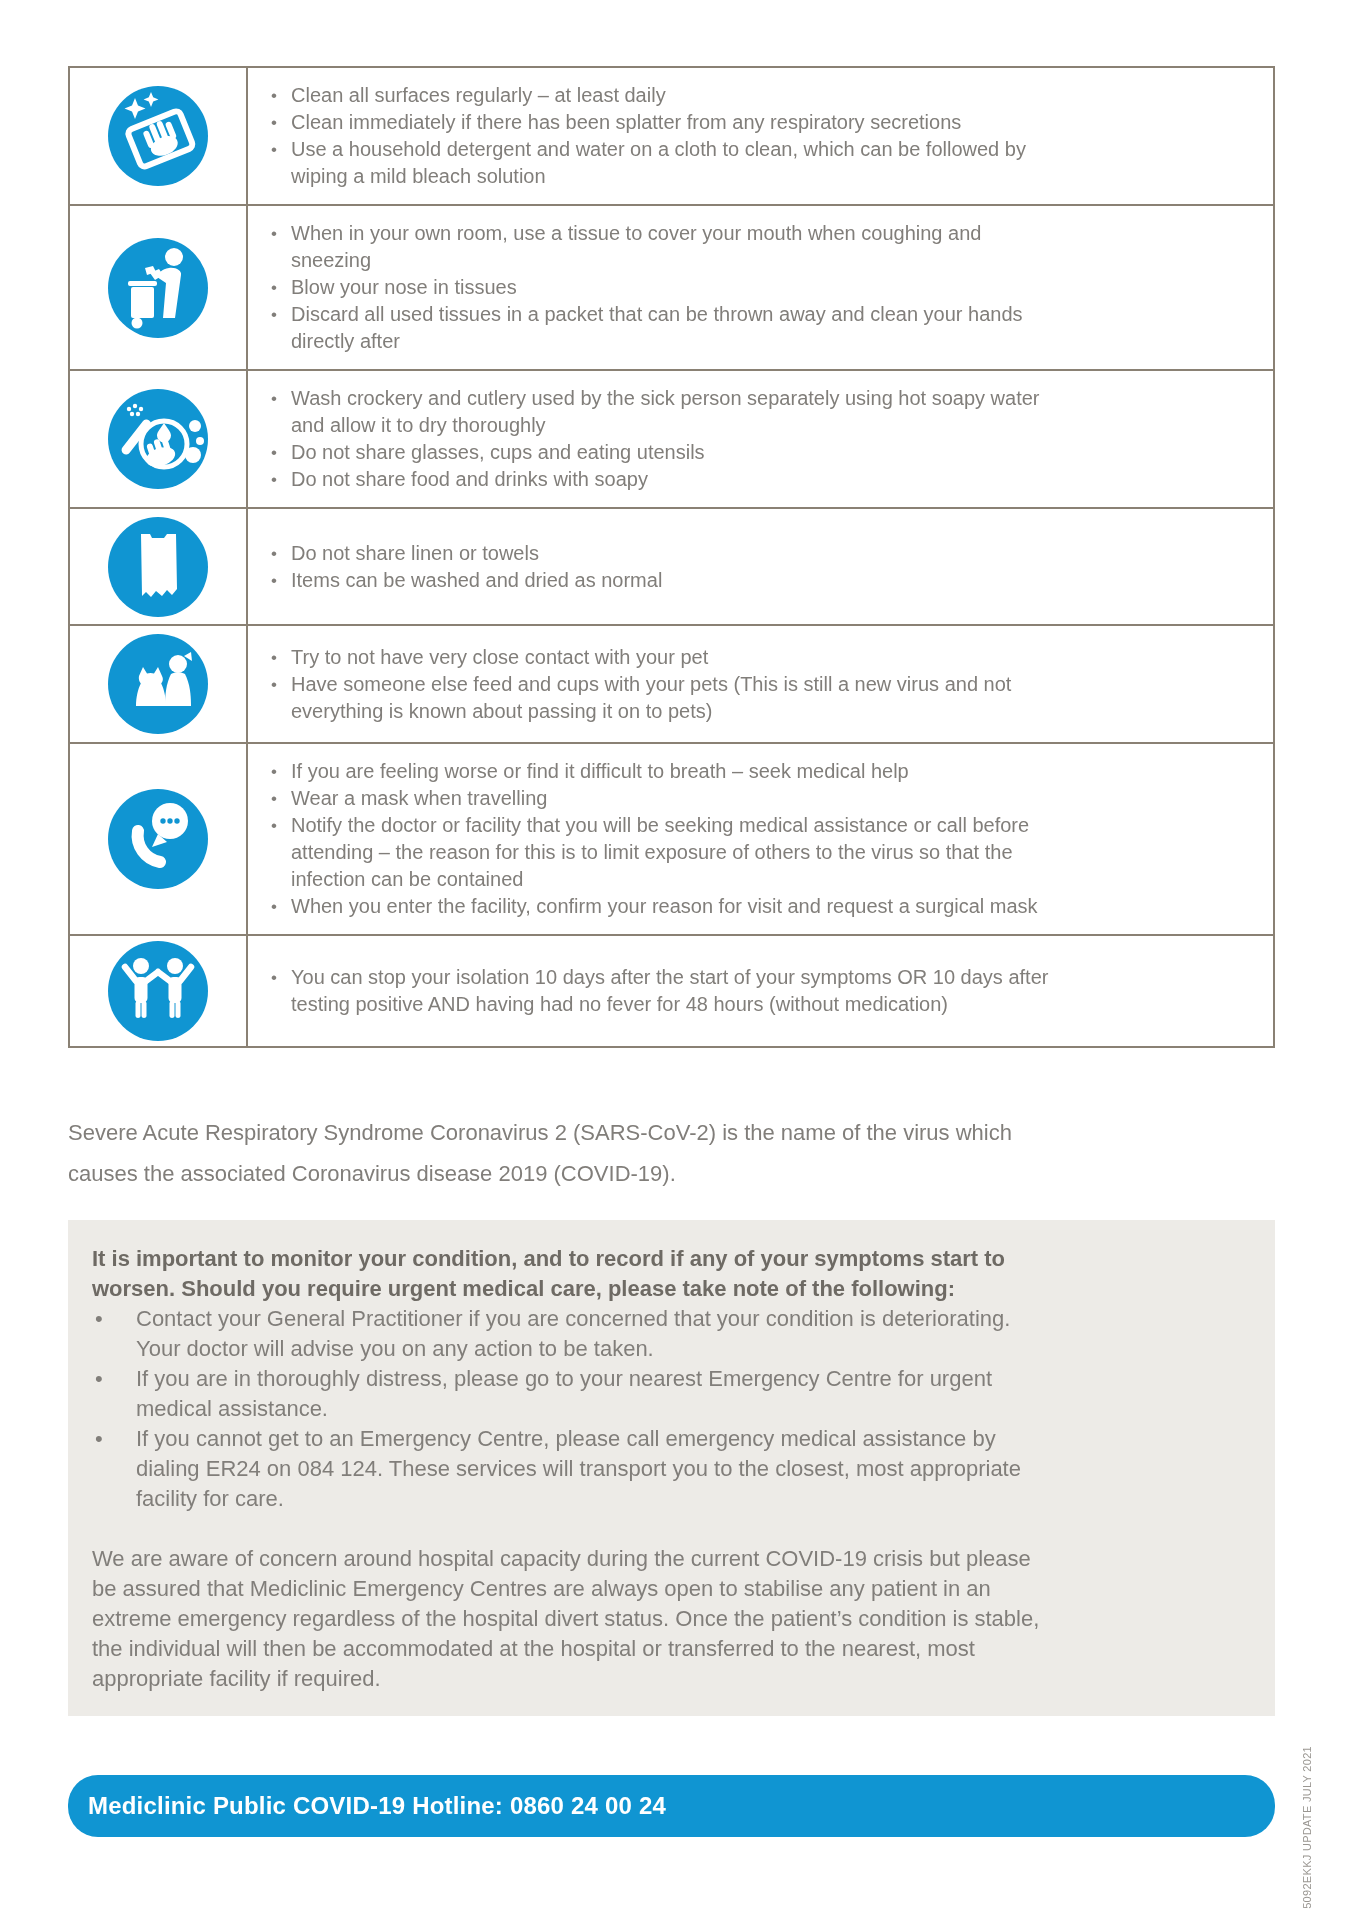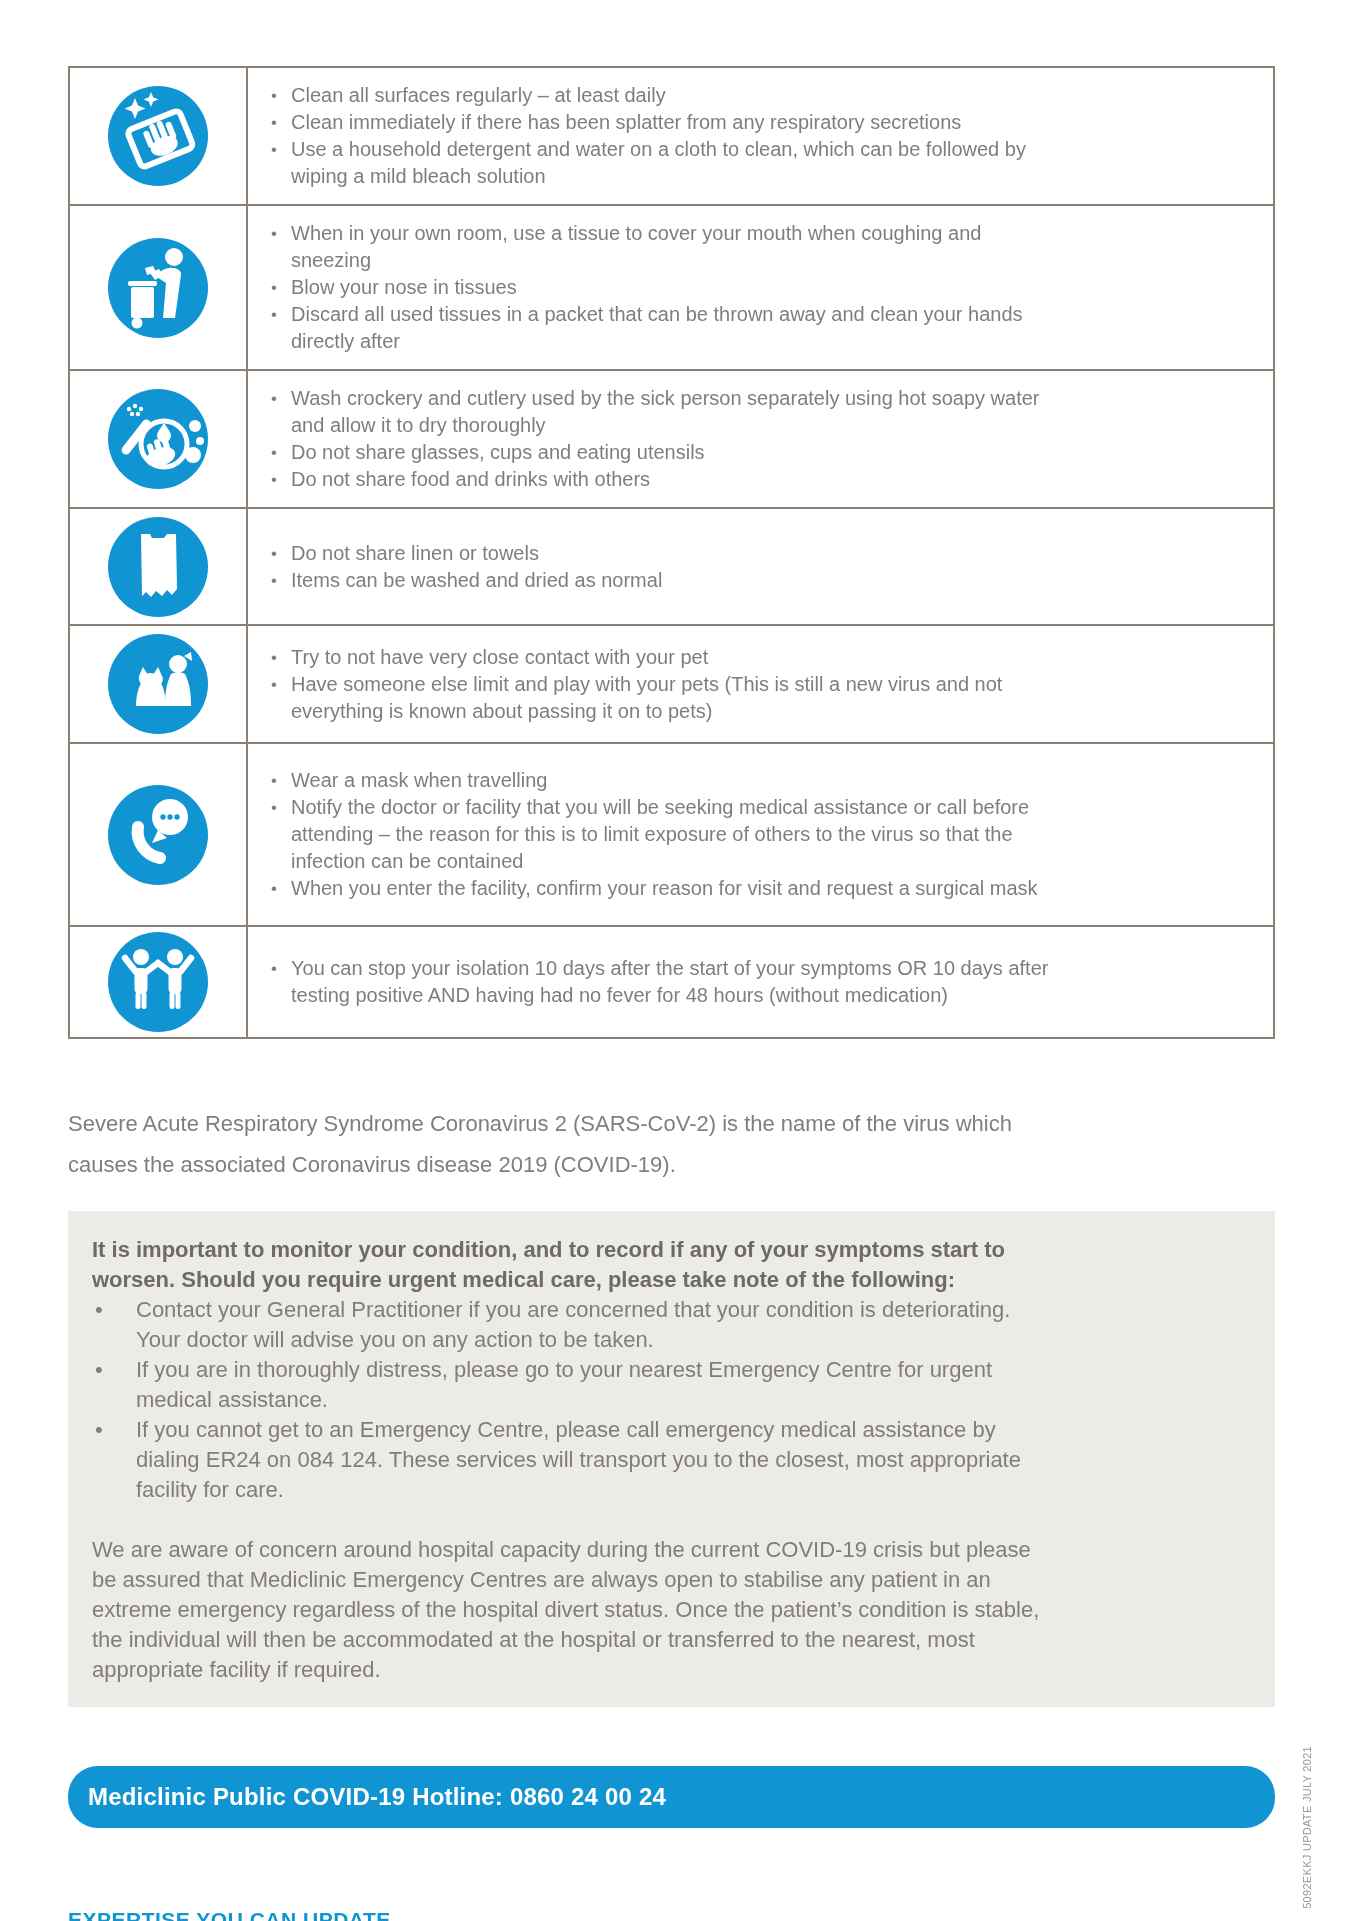--- a/index.html
+++ b/index.html
@@ -136,21 +136,21 @@
                 <rect x="50" y="50" width="6" height="17" rx="3"></rect>
                 <rect x="58" y="52" width="6" height="15" rx="3"></rect>
               </g>
             </svg>
           </div>
         </div>
         <div class="cell-text">
           <ul>
             <li>Wash crockery and cutlery used by the sick person separately using hot soapy water and allow it to dry thoroughly</li>
             <li>Do not share glasses, cups and eating utensils</li>
-            <li>Do not share food and drinks with others</li>
+            <li>Do not share food and drinks with soapy</li>
           </ul>
         </div>
       </div>
 
       <div class="t-row r4">
         <div class="cell-icon">
           <div class="icon-circle">
             <svg viewBox="0 0 100 100" width="100" height="100" fill="#fff">
               <path d="M33 17h9l2 4h12l3-4h9l1 55-5 6-5-5-5 6-6-5-5 6-5-5-4 4z"></path>
             </svg>
@@ -171,40 +171,41 @@
               <path d="M31 42l4-9 4 6.5c2-.8 5-.8 7 0l4-6.5 4 9c1.5 2.7 1 5.5-.8 7.5C56 55 58 63 58 72H28c0-9 2-17 4.8-22.5-1.8-2-2.3-4.8-1.8-7.5z"></path>
               <circle cx="70" cy="30" r="9"></circle>
               <path d="M76 22l7-4 1 9z"></path>
               <path d="M63 40c-5 10-6 21-6 32h26c0-11-1-22-6-32-4.5-2.5-9.5-2.5-14 0z"></path>
             </svg>
           </div>
         </div>
         <div class="cell-text">
           <ul>
             <li>Try to not have very close contact with your pet</li>
-            <li>Have someone else limit and play with your pets (This is still a new virus and not everything is known about passing it on to pets)</li>
+            <li>Have someone else feed and cups with your pets (This is still a new virus and not everything is known about passing it on to pets)</li>
           </ul>
         </div>
       </div>
 
       <div class="t-row r6">
         <div class="cell-icon">
           <div class="icon-circle">
             <svg viewBox="0 0 100 100" width="100" height="100" fill="#fff">
               <circle cx="62" cy="32" r="18"></circle>
               <path d="M50 45l-6 13 15-5z"></path>
               <circle class="dot" cx="55" cy="32" r="2.7"></circle>
               <circle class="dot" cx="62" cy="32" r="2.7"></circle>
               <circle class="dot" cx="69" cy="32" r="2.7"></circle>
               <path d="M30 42a27 27 0 0 0 22 31" fill="none" stroke="#fff" stroke-width="12" stroke-linecap="round"></path>
             </svg>
           </div>
         </div>
         <div class="cell-text">
           <ul>
+            <li>If you are feeling worse or find it difficult to breath – seek medical help</li>
             <li>Wear a mask when travelling</li>
             <li>Notify the doctor or facility that you will be seeking medical assistance or call before attending – the reason for this is to limit exposure of others to the virus so that the infection can be contained</li>
             <li>When you enter the facility, confirm your reason for visit and request a surgical mask</li>
           </ul>
         </div>
       </div>
 
       <div class="t-row r7">
         <div class="cell-icon">
           <div class="icon-circle">

